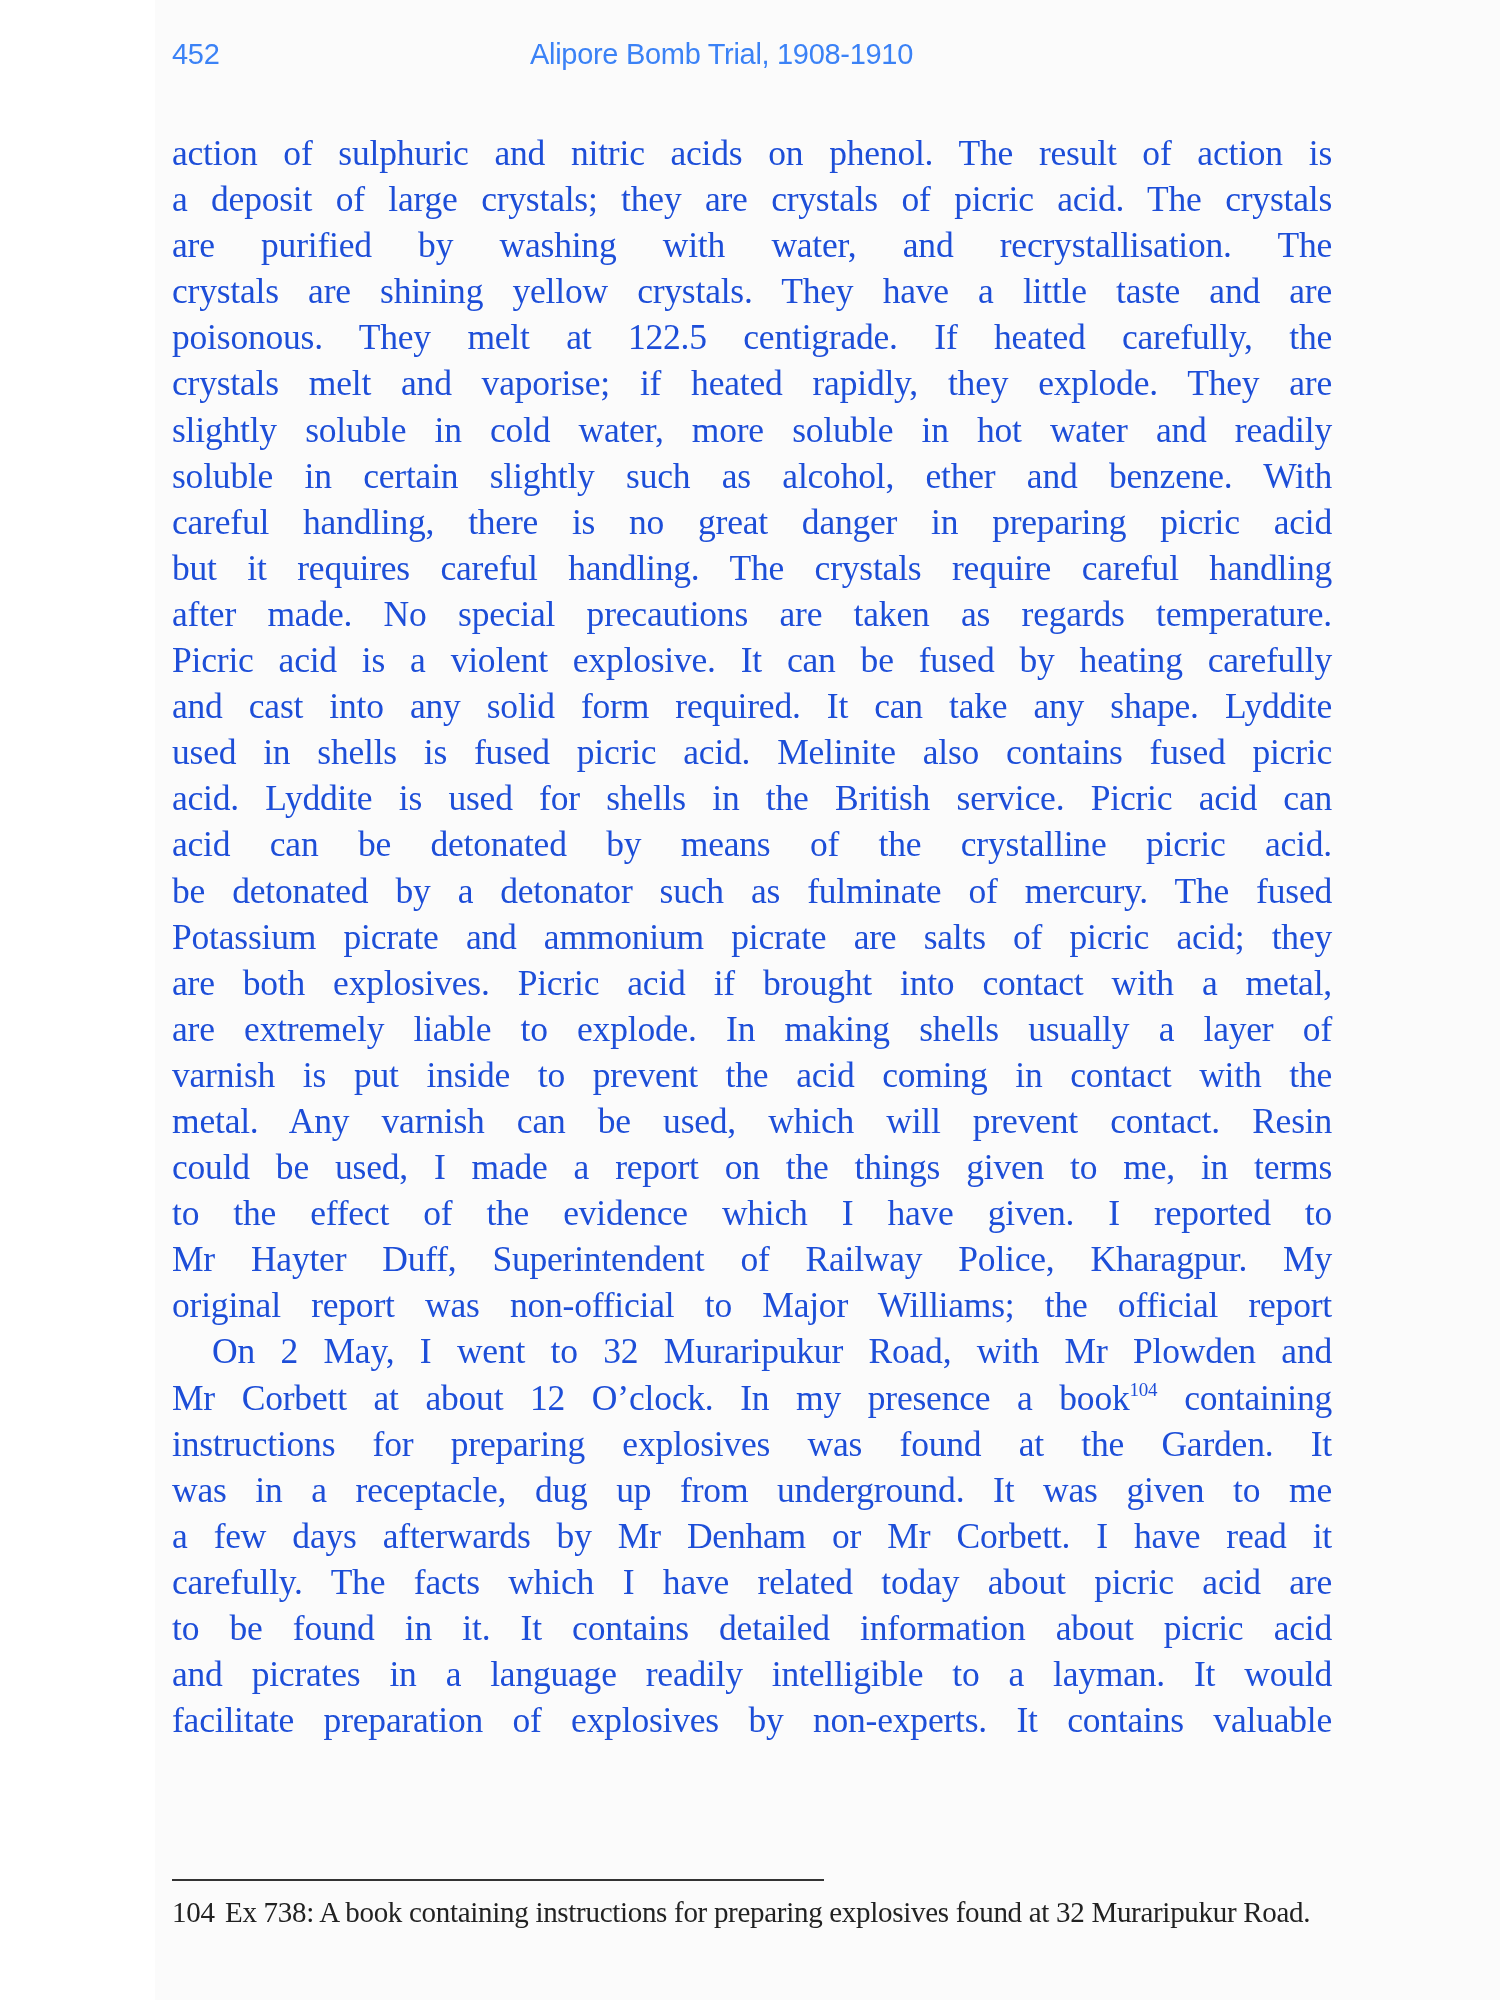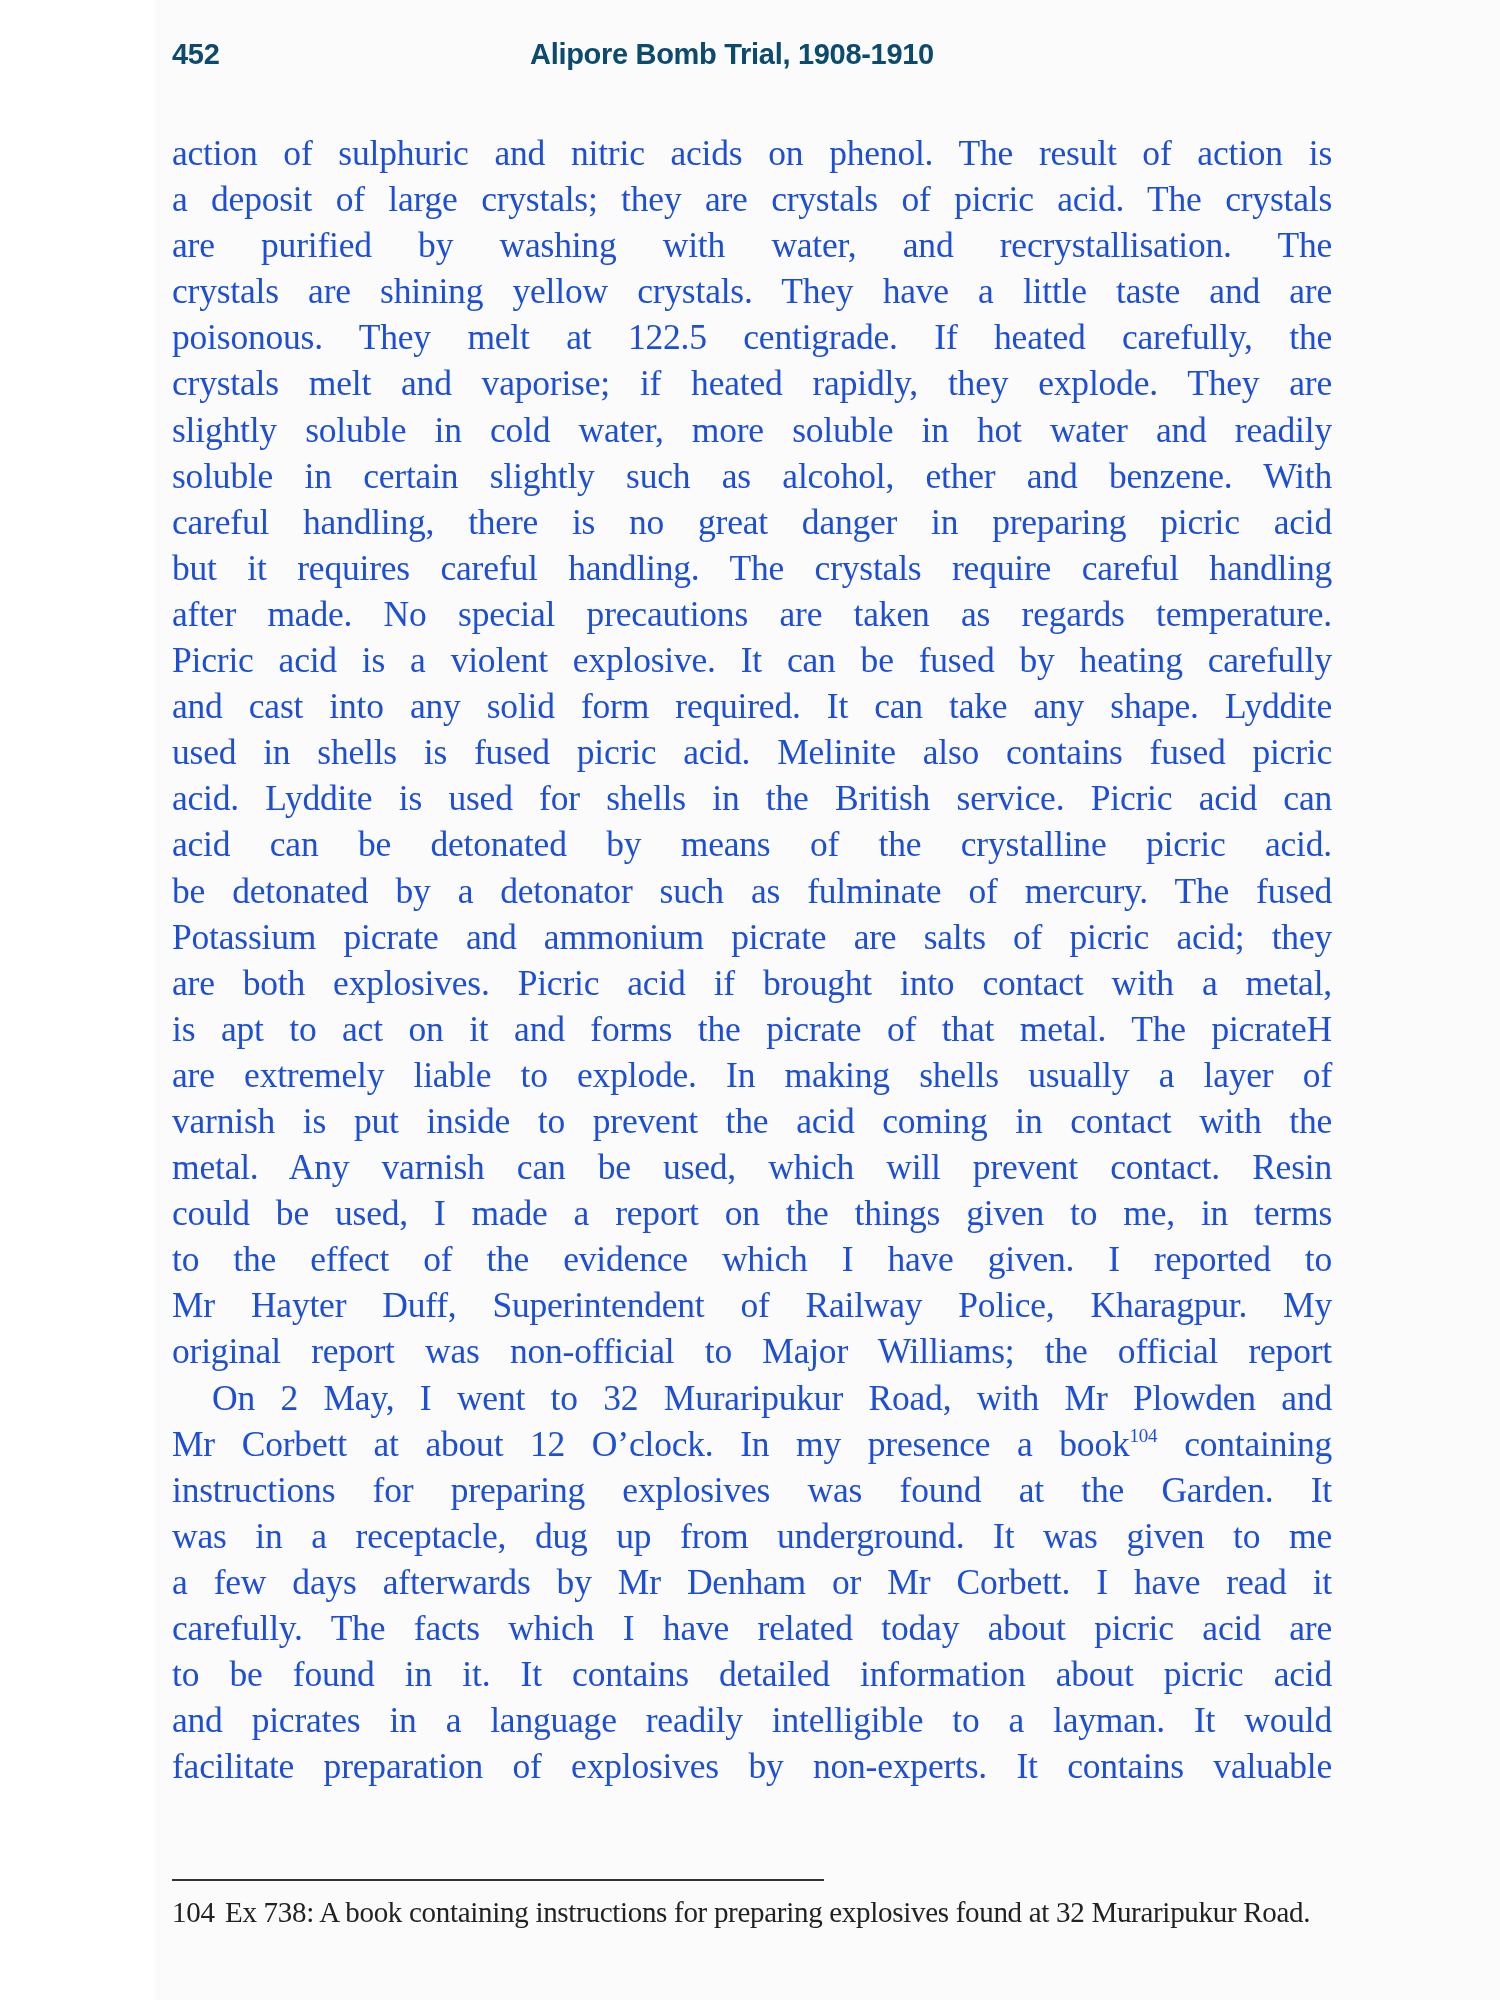--- a/index.html
+++ b/index.html
@@ -22,23 +22,22 @@
       background: #fbfbfb;
     }
     .running-head {
       position: absolute;
       top: 38px;
       left: 172px;
       width: 1160px;
       height: 40px;
       font-family: "Liberation Sans", sans-serif;
       font-size: 29px;
-      color: #0c4a6e;
+      color: #3b82f6;
       letter-spacing: -0.3px;
-      font-weight: bold;
     }
     .page-number {
       position: absolute;
       left: 0;
       top: 0;
     }
     .running-title {
       position: absolute;
       left: 358px;
       top: 0;
@@ -124,21 +123,20 @@
   <span class="line">but it requires careful handling. The crystals require careful handling</span>
   <span class="line">after made. No special precautions are taken as regards temperature.</span>
   <span class="line">Picric acid is a violent explosive. It can be fused by heating carefully</span>
   <span class="line">and cast into any solid form required. It can take any shape. Lyddite</span>
   <span class="line">used in shells is fused picric acid. Melinite also contains fused picric</span>
   <span class="line">acid. Lyddite is used for shells in the British service. Picric acid can</span>
   <span class="line">acid can be detonated by means of the crystalline picric acid.</span>
   <span class="line">be detonated by a detonator such as fulminate of mercury. The fused</span>
   <span class="line">Potassium picrate and ammonium picrate are salts of picric acid; they</span>
   <span class="line">are both explosives. Picric acid if brought into contact with a metal,</span>
-  <span class="line">is apt to act on it and forms the picrate of that metal. The picrateH</span>
   <span class="line">are extremely liable to explode. In making shells usually a layer of</span>
   <span class="line">varnish is put inside to prevent the acid coming in contact with the</span>
   <span class="line">metal. Any varnish can be used, which will prevent contact. Resin</span>
   <span class="line">could be used, I made a report on the things given to me, in terms</span>
   <span class="line">to the effect of the evidence which I have given. I reported to</span>
   <span class="line">Mr Hayter Duff, Superintendent of Railway Police, Kharagpur. My</span>
   <span class="line">original report was non-official to Major Williams; the official report</span>
 
   <span class="line indent">On 2 May, I went to 32 Muraripukur Road, with Mr Plowden and</span>
   <span class="line"><span>Mr Corbett at about 12 O’clock. In my presence a book</span><sup class="fnref">104</sup><span> containing</span></span>

